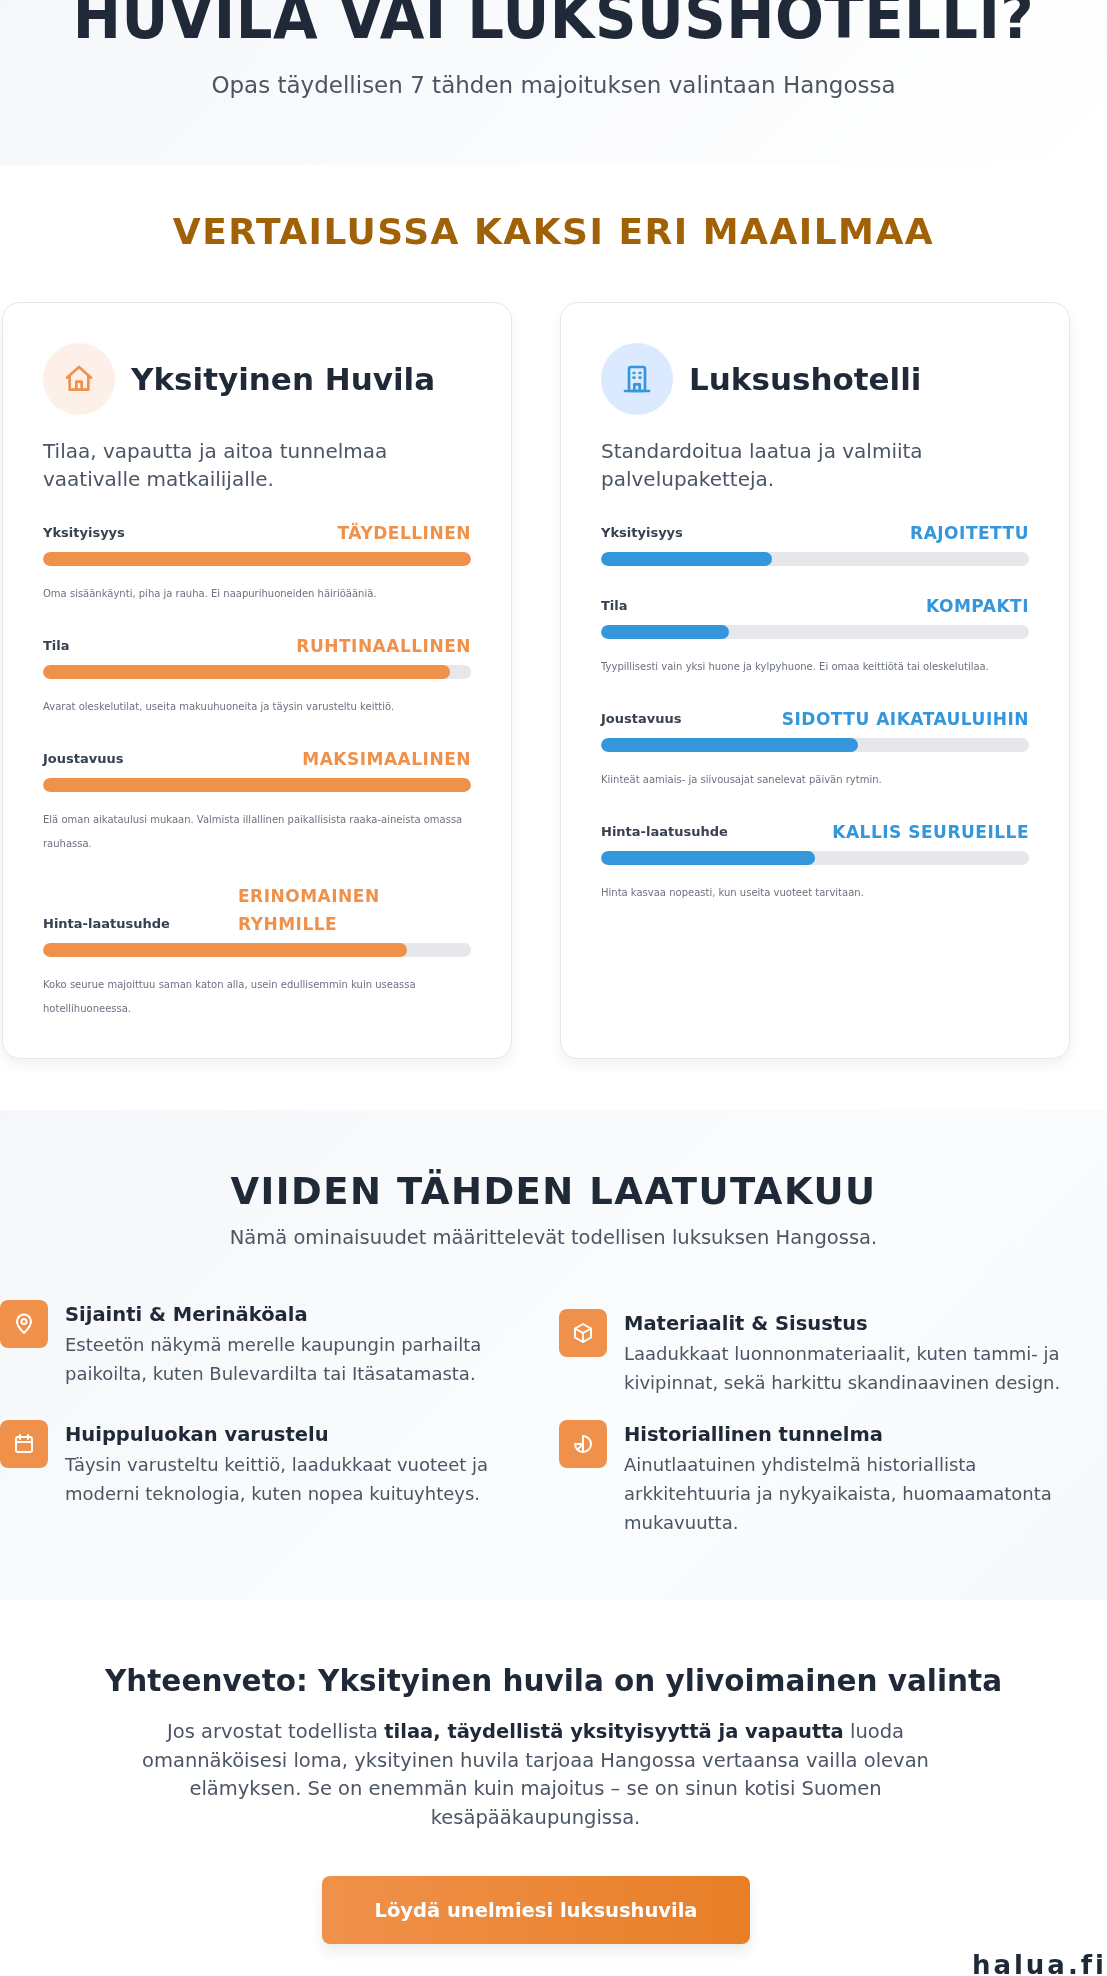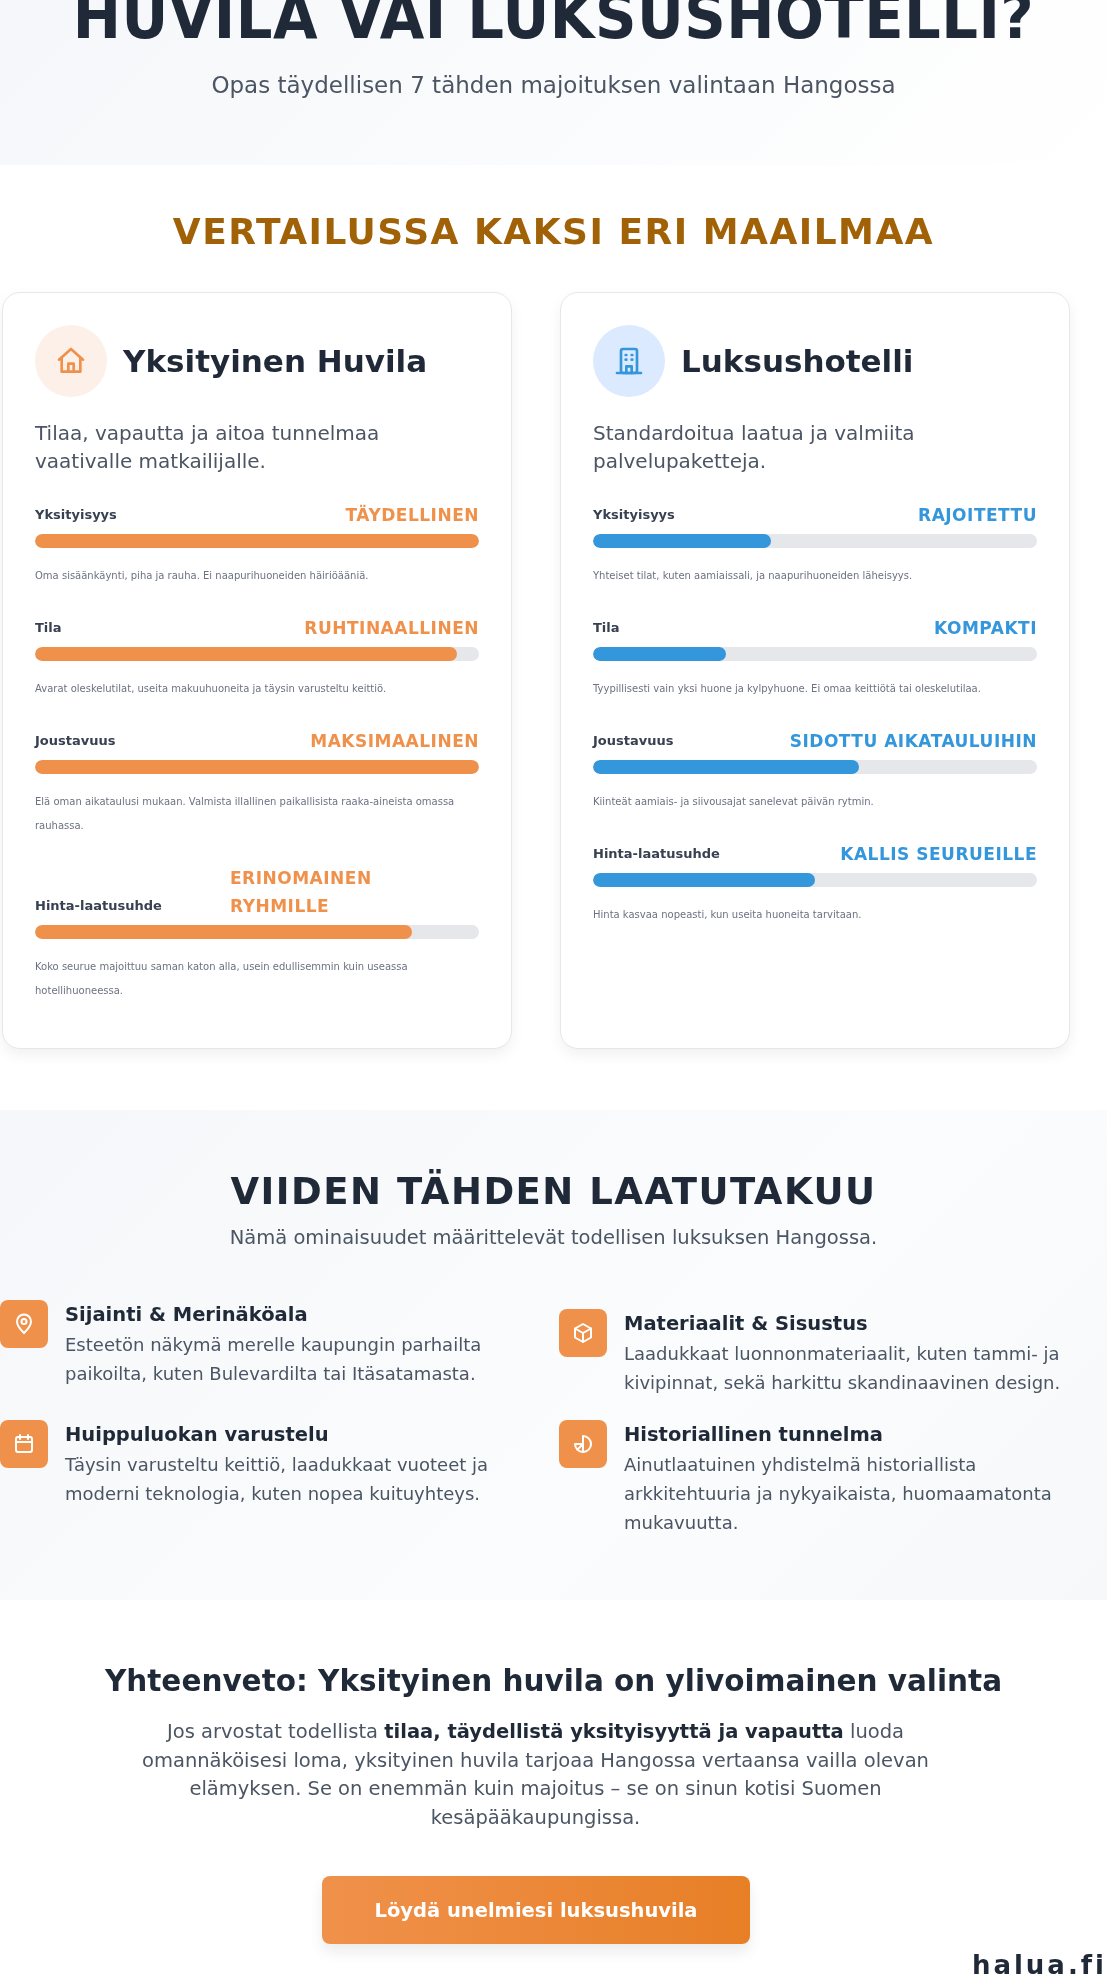--- a/index.html
+++ b/index.html
@@ -7,21 +7,21 @@
   body { font-family: "DejaVu Sans", sans-serif; color: #1f2937; position: relative; height: 1976px; overflow: hidden; }
 
   .hero { height: 165px; background: linear-gradient(135deg, #f5f7fa 0%, #ffffff 100%); text-align: center; position: relative; }
   .hero h1 { position: absolute; left: 0; right: 0; top: -14px; font-size: 62px; font-weight: 700; color: #1f2937; letter-spacing: 0.5px; line-height: 1; transform: scaleX(0.93); white-space: nowrap; }
   .hero p { position: absolute; left: 0; right: 0; top: 72px; font-size: 23px; color: #4b5563; }
 
   .compare { position: relative; height: 945px; }
   .compare h2 { position: absolute; left: 0; right: 0; top: 212px; text-align: center; font-size: 36px; font-weight: 700; letter-spacing: 1.5px; color: #a16207; }
   .compare h2 { top: 46px; }
 
-  .card { position: absolute; top: 127px; width: 510px; height: 757px; background: #fff; border: 1px solid #e5e7eb; border-radius: 18px; box-shadow: 0 6px 14px rgba(0,0,0,0.06); padding: 32px; }
+  .card { position: absolute; top: 137px; width: 510px; height: 757px; background: #fff; border: 1px solid #e5e7eb; border-radius: 18px; box-shadow: 0 6px 14px rgba(0,0,0,0.06); padding: 40px; }
   .card.left { left: 2px; }
   .card.right { left: 560px; width: 510px; }
   .card-head { display: flex; align-items: center; height: 72px; }
   .icon-circle { width: 72px; height: 72px; border-radius: 50%; display: flex; align-items: center; justify-content: center; flex-shrink: 0; }
   .card.left .icon-circle { background: #fdf0e8; }
   .card.right .icon-circle { background: #dbeafe; }
   .card-title { margin-left: 16px; font-size: 31px; font-weight: 700; color: #1f2937; }
   .card-desc { margin-top: 22px; font-size: 20px; color: #4b5563; line-height: 28px; width: 420px; }
   .metric { margin-top: 26px; }
   .metric-head { display: flex; justify-content: space-between; align-items: flex-end; }
@@ -140,21 +140,20 @@
     <div class="card-desc">Standardoitua laatua ja valmiita palvelupaketteja.</div>
 
     <div class="metric">
       <div class="metric-head">
         <span class="metric-label">Yksityisyys</span>
         <span class="metric-value">RAJOITETTU</span>
       </div>
       <div class="bar">
           <div class="bar-fill" style="width:40%"></div>
         </div>
-      <div class="metric-note">Yhteiset tilat, kuten aamiaissali, ja naapurihuoneiden läheisyys.</div>
     </div>
 
     <div class="metric">
       <div class="metric-head">
         <span class="metric-label">Tila</span>
         <span class="metric-value">KOMPAKTI</span>
       </div>
       <div class="bar">
           <div class="bar-fill" style="width:30%"></div>
         </div>
@@ -173,21 +172,21 @@
     </div>
 
     <div class="metric">
       <div class="metric-head">
         <span class="metric-label">Hinta-laatusuhde</span>
         <span class="metric-value">KALLIS SEURUEILLE</span>
       </div>
       <div class="bar">
           <div class="bar-fill" style="width:50%"></div>
         </div>
-      <div class="metric-note">Hinta kasvaa nopeasti, kun useita huoneita tarvitaan.</div>
+      <div class="metric-note">Hinta kasvaa nopeasti, kun useita vuoteet tarvitaan.</div>
     </div>
   </div>
 </section>
 
 <section class="quality">
   <h2>VIIDEN TÄHDEN LAATUTAKUU</h2>
   <div class="sub">Nämä ominaisuudet määrittelevät todellisen luksuksen Hangossa.</div>
 
   <div class="feature" style="left:0; top:190px;">
     <div class="feature-icon">

